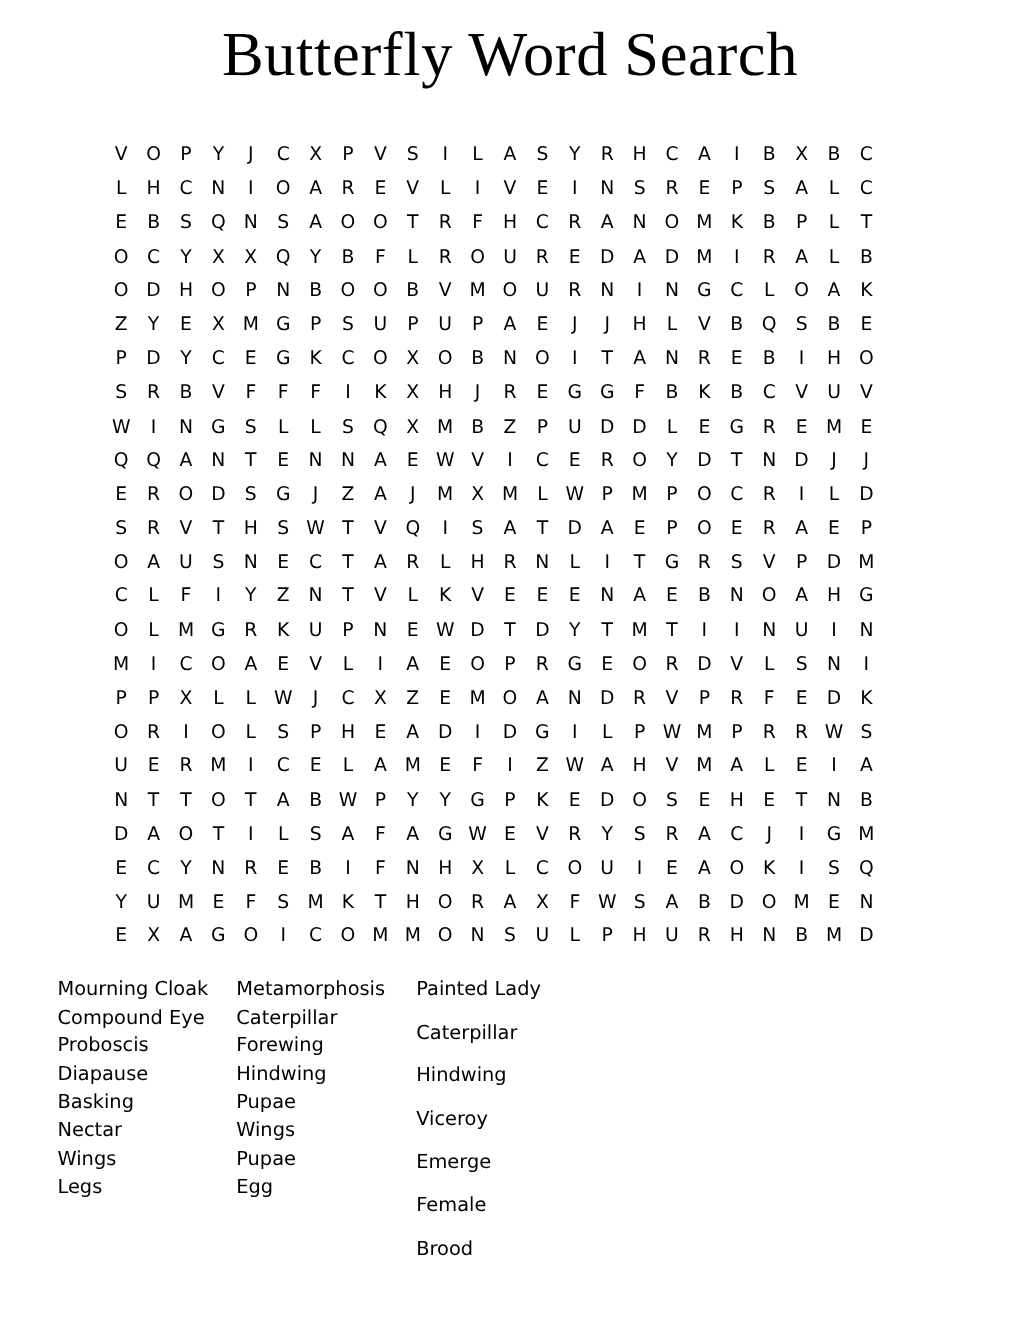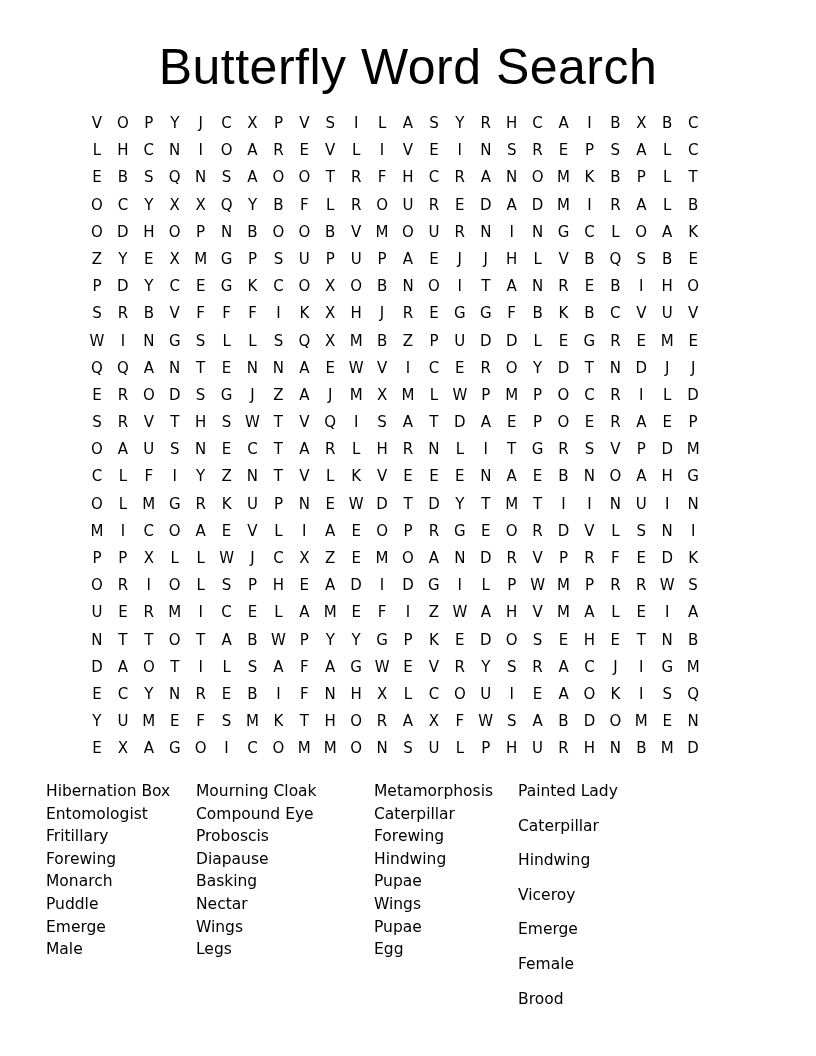--- a/index.html
+++ b/index.html
@@ -18,25 +18,25 @@
 
   #page {
     position: absolute;
     inset: 0;
     background: #ffffff;
   }
 
   
   .title {
     position: absolute;
-    top: 40px;
+    top: 16px;
     left: 0;
     width: 816px;
     text-align: center;
-    font-family: Liberation Sans, sans-serif;
+    font-family: Liberation Serif, serif;
     font-size: 50px;
     font-weight: 400;
     letter-spacing: 0.5px;
     line-height: 1.08;
     color: #000000;
     white-space: nowrap;
   }
 
   
   .grid {
@@ -73,21 +73,21 @@
     flex-direction: row;
     align-items: flex-start;
   }
   .word-col {
     display: flex;
     flex-direction: column;
   }
   .word-col-0 { width: 150px; }
   .word-col-1 { width: 143px; }
   .word-col-2 { width: 143px; }
-  .word-col-3 { width: 144px; margin-left: 35px; }
+  .word-col-3 { width: 144px; }
   .word-col-4 { width: 150px; gap: 12px; }
 
   .word {
     font-family: "DejaVu Sans", sans-serif;
     font-size: 15.5px;
     line-height: 22.6px;
     height: 22.6px;
     color: #000000;
     white-space: nowrap;
   }
@@ -720,30 +720,20 @@
         <span class="cell">R</span>
         <span class="cell">H</span>
         <span class="cell">N</span>
         <span class="cell">B</span>
         <span class="cell">M</span>
         <span class="cell">D</span>
       </div>
     </div>
 
   <div class="wordlist" id="word-list">
-      <div class="word-col word-col-0">
-        <div class="word">Hibernation Box</div>
-        <div class="word">Entomologist</div>
-        <div class="word">Fritillary</div>
-        <div class="word">Forewing</div>
-        <div class="word">Monarch</div>
-        <div class="word">Puddle</div>
-        <div class="word">Emerge</div>
-        <div class="word">Male</div>
-      </div>
       <div class="word-col word-col-1">
         <div class="word">Mourning Cloak</div>
         <div class="word">Compound Eye</div>
         <div class="word">Proboscis</div>
         <div class="word">Diapause</div>
         <div class="word">Basking</div>
         <div class="word">Nectar</div>
         <div class="word">Wings</div>
         <div class="word">Legs</div>
       </div>

